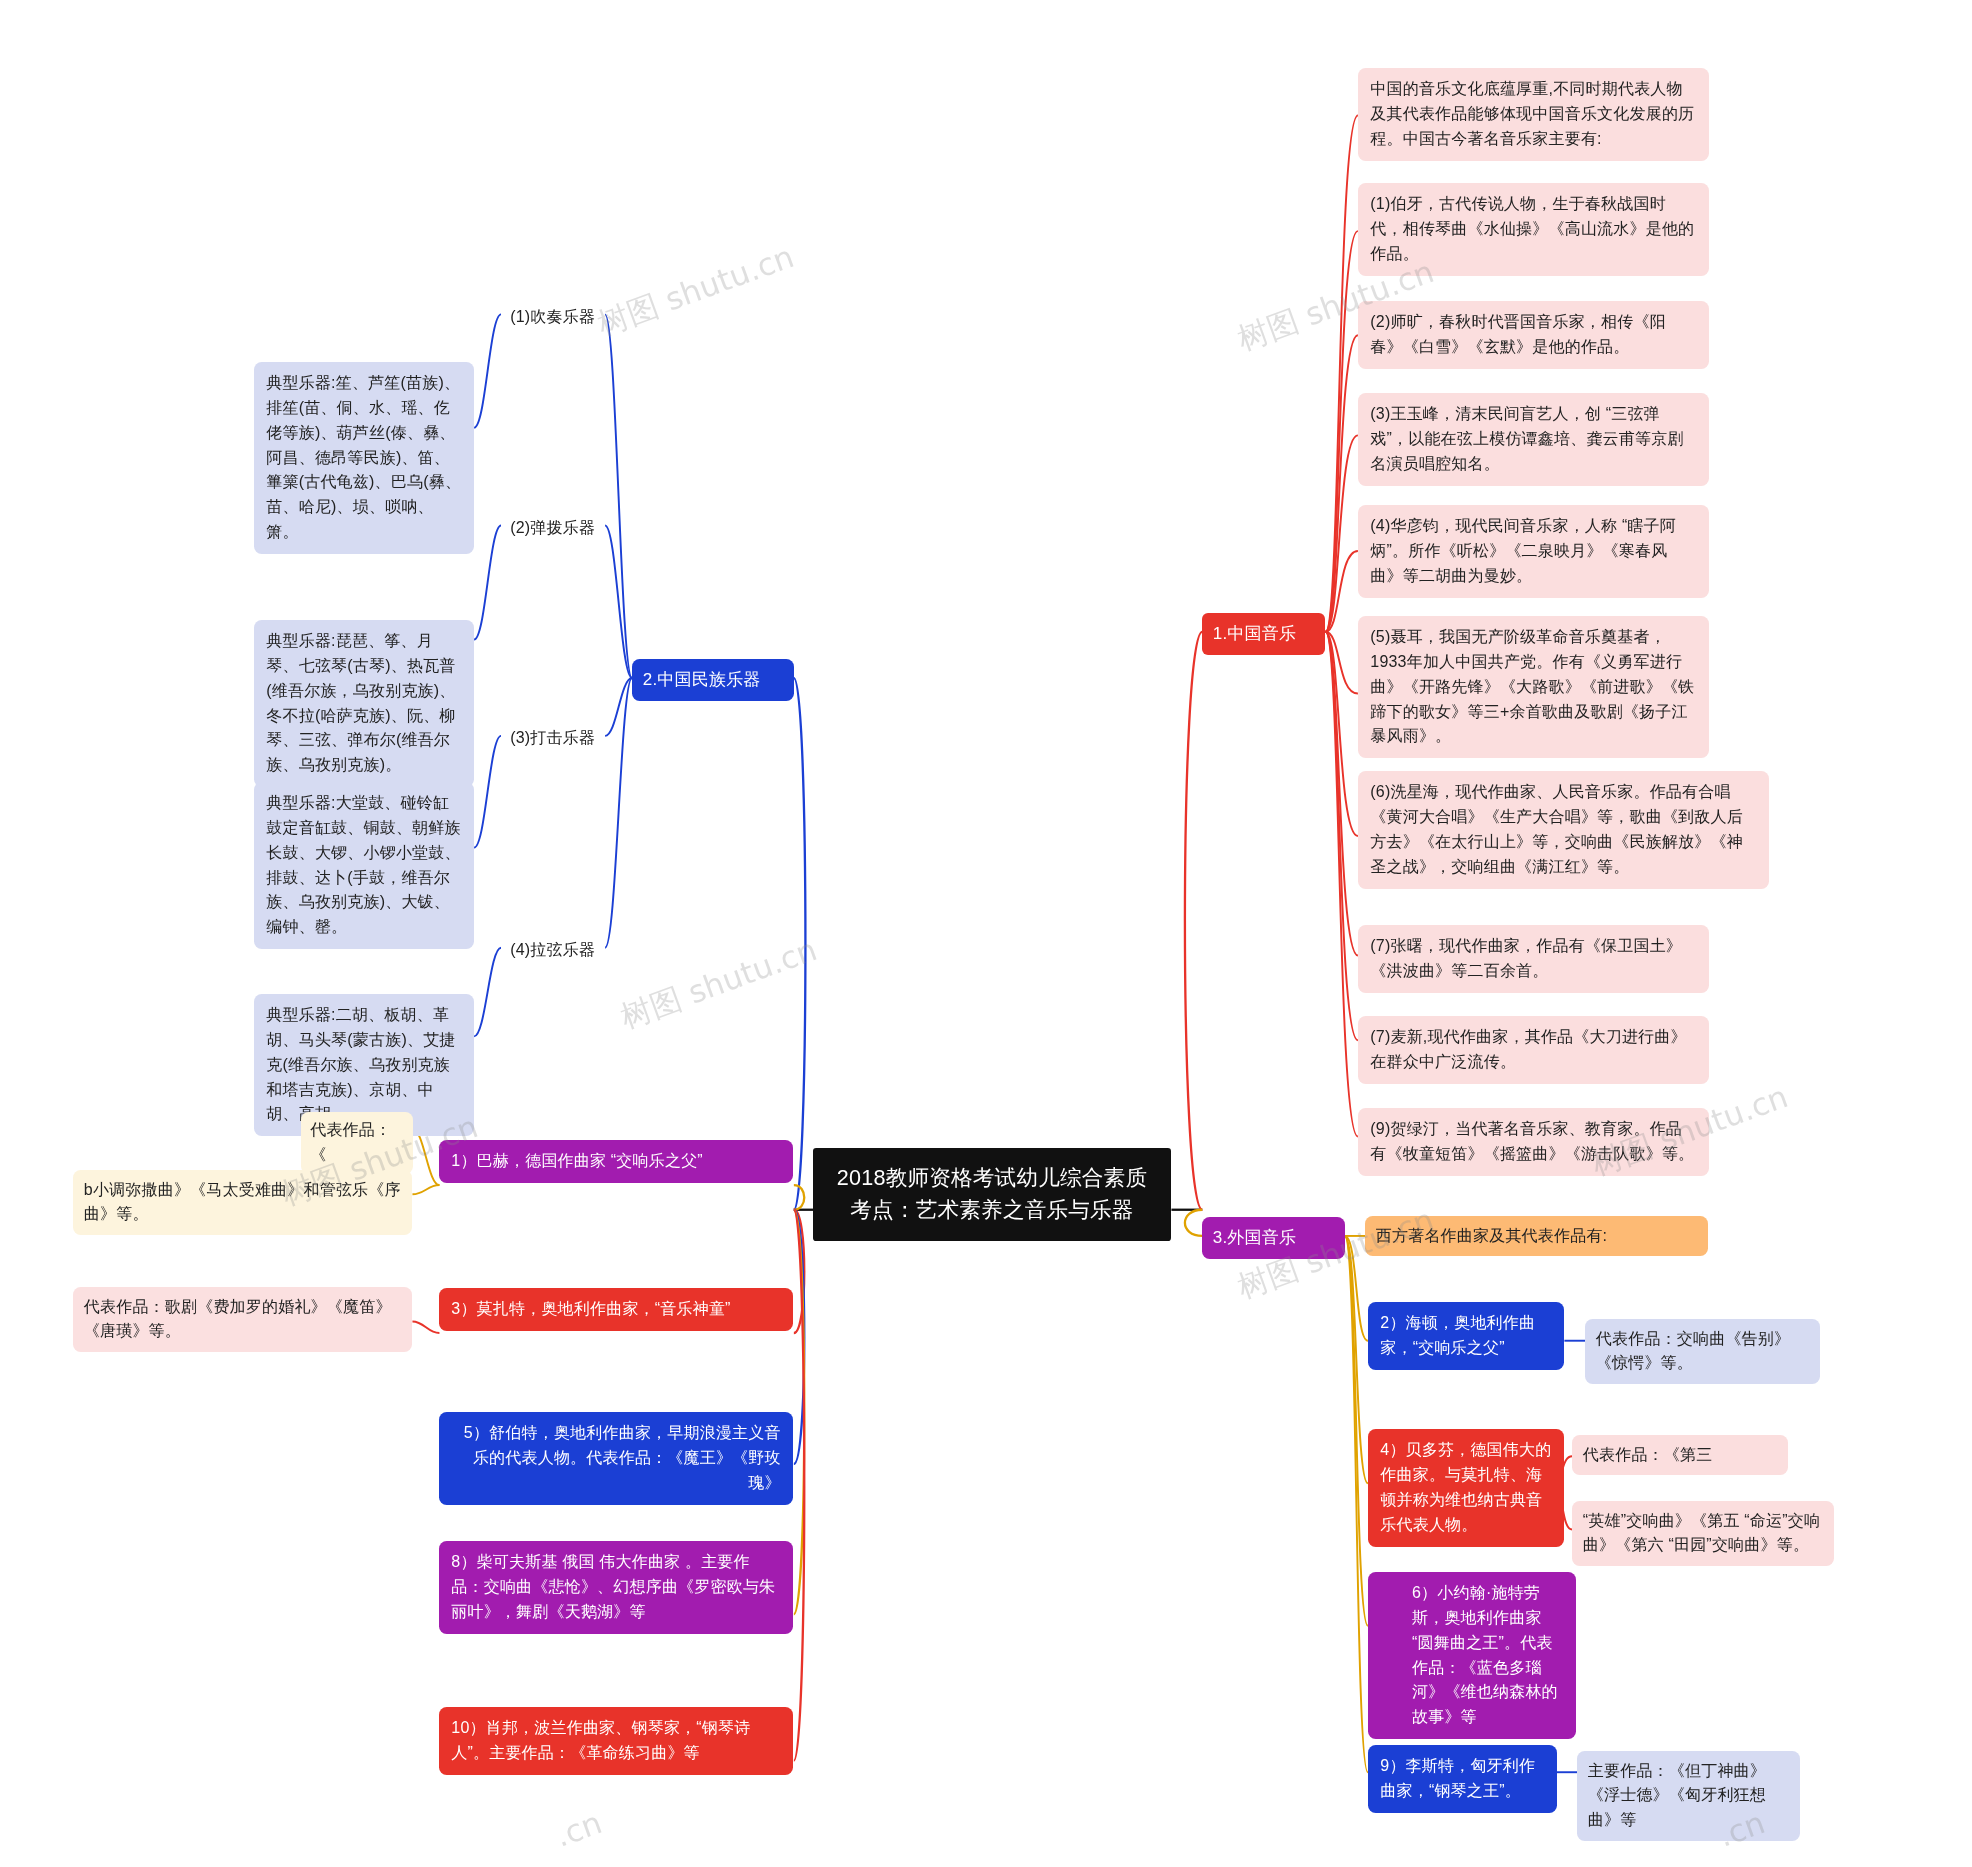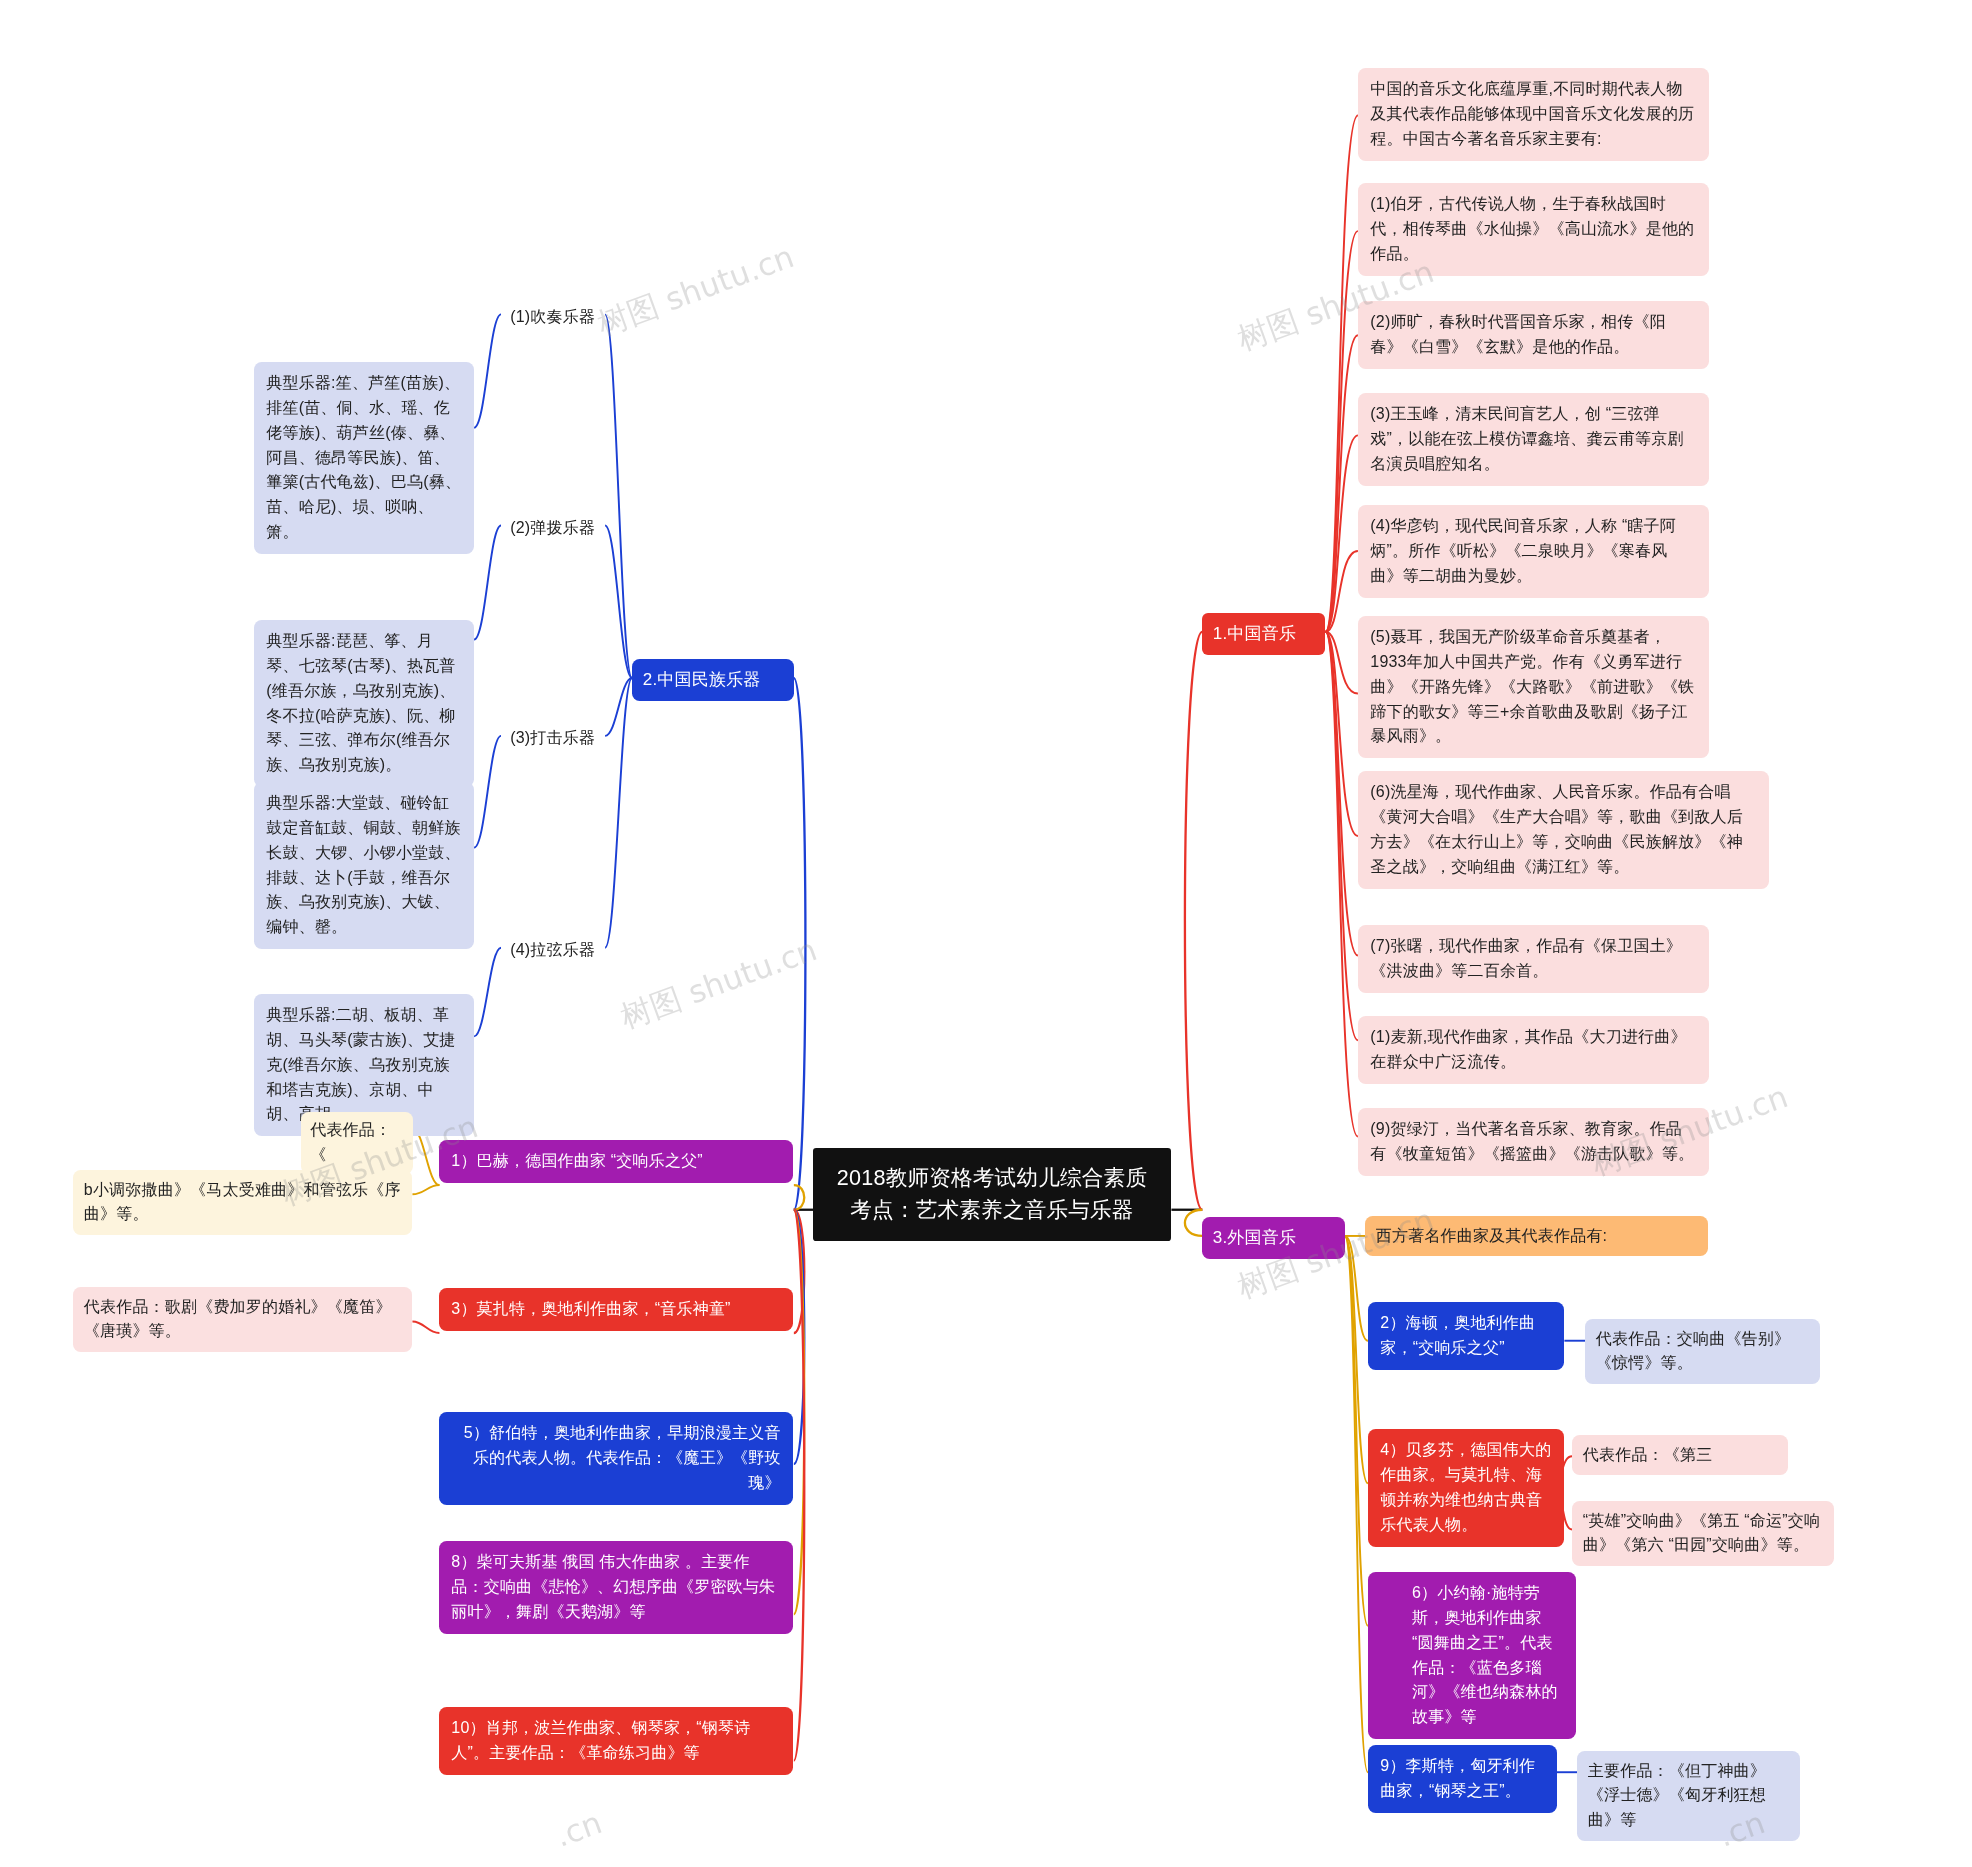--- a/index.html
+++ b/index.html
@@ -129,21 +129,21 @@
 
   <div class="node n-pinkpale2" style="left:1358px; top:68px; width:351px;">中国的音乐文化底蕴厚重,不同时期代表人物及其代表作品能够体现中国音乐文化发展的历程。中国古今著名音乐家主要有:</div>
 
   <div class="node n-pinkpale2" style="left:1358px; top:183px; width:351px;">(1)伯牙，古代传说人物，生于春秋战国时代，相传琴曲《水仙操》《高山流水》是他的作品。</div>
   <div class="node n-pinkpale2" style="left:1358px; top:301px; width:351px;">(2)师旷，春秋时代晋国音乐家，相传《阳春》《白雪》《玄默》是他的作品。</div>
   <div class="node n-pinkpale2" style="left:1358px; top:393px; width:351px;">(3)王玉峰，清末民间盲艺人，创 “三弦弹戏”，以能在弦上模仿谭鑫培、龚云甫等京剧名演员唱腔知名。</div>
   <div class="node n-pinkpale2" style="left:1358px; top:505px; width:351px;">(4)华彦钧，现代民间音乐家，人称 “瞎子阿炳”。所作《听松》《二泉映月》《寒春风曲》等二胡曲为曼妙。</div>
   <div class="node n-pinkpale2" style="left:1358px; top:616px; width:351px;">(5)聂耳，我国无产阶级革命音乐奠基者，1933年加人中国共产党。作有《义勇军进行曲》《开路先锋》《大路歌》《前进歌》《铁蹄下的歌女》等三+余首歌曲及歌剧《扬子江暴风雨》。</div>
   <div class="node n-pinkpale2" style="left:1358px; top:771px; width:411px;">(6)洗星海，现代作曲家、人民音乐家。作品有合唱《黄河大合唱》《生产大合唱》等，歌曲《到敌人后方去》《在太行山上》等，交响曲《民族解放》《神圣之战》，交响组曲《满江红》等。</div>
   <div class="node n-pinkpale2" style="left:1358px; top:925px; width:351px;">(7)张曙，现代作曲家，作品有《保卫国土》《洪波曲》等二百余首。</div>
-  <div class="node n-pinkpale2" style="left:1358px; top:1016px; width:351px;">(1)麦新,现代作曲家，其作品《大刀进行曲》在群众中广泛流传。</div>
+  <div class="node n-pinkpale2" style="left:1358px; top:1016px; width:351px;">(7)麦新,现代作曲家，其作品《大刀进行曲》在群众中广泛流传。</div>
   <div class="node n-pinkpale2" style="left:1358px; top:1108px; width:351px;">(9)贺绿汀，当代著名音乐家、教育家。作品有《牧童短笛》《摇篮曲》《游击队歌》等。</div>
 
   <div class="node n-gold" style="left:1202px; top:1217px; width:143px; font-size:17px; padding:7.7px 10.8px;">3.外国音乐</div>
 
   <div class="node n-lightgold" style="left:1365px; top:1216px; width:343px; padding:7.7px 10.8px;">西方著名作曲家及其代表作品有:</div>
 
   <div class="node n-blue" style="left:1368px; top:1302px; width:196px;">2）海顿，奥地利作曲家，“交响乐之父”</div>
   <div class="node n-lightblue" style="left:1585px; top:1319px; width:235px; padding:7.7px 10.8px;">代表作品：交响曲《告别》《惊愕》等。</div>
 
   <div class="node n-red" style="left:1368px; top:1429px; width:196px;">4）贝多芬，德国伟大的作曲家。与莫扎特、海顿并称为维也纳古典音乐代表人物。</div>

